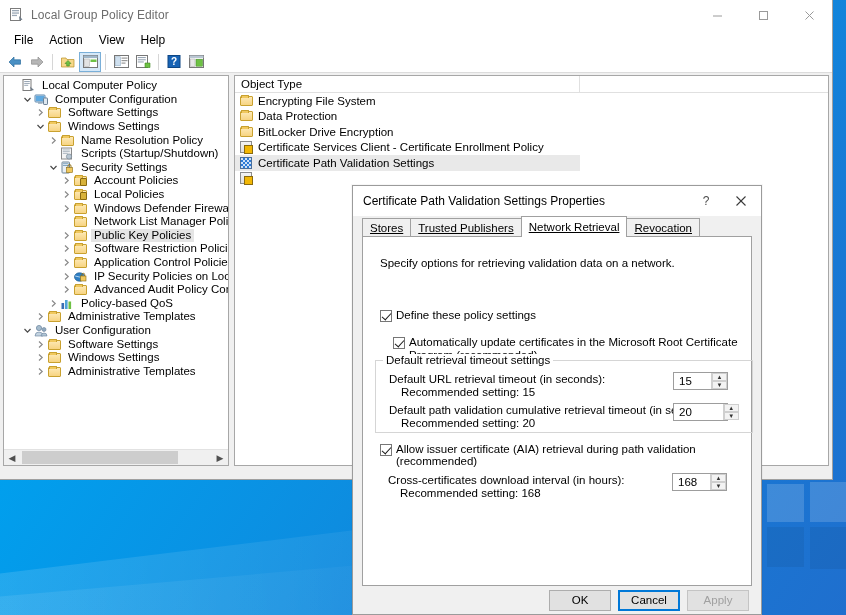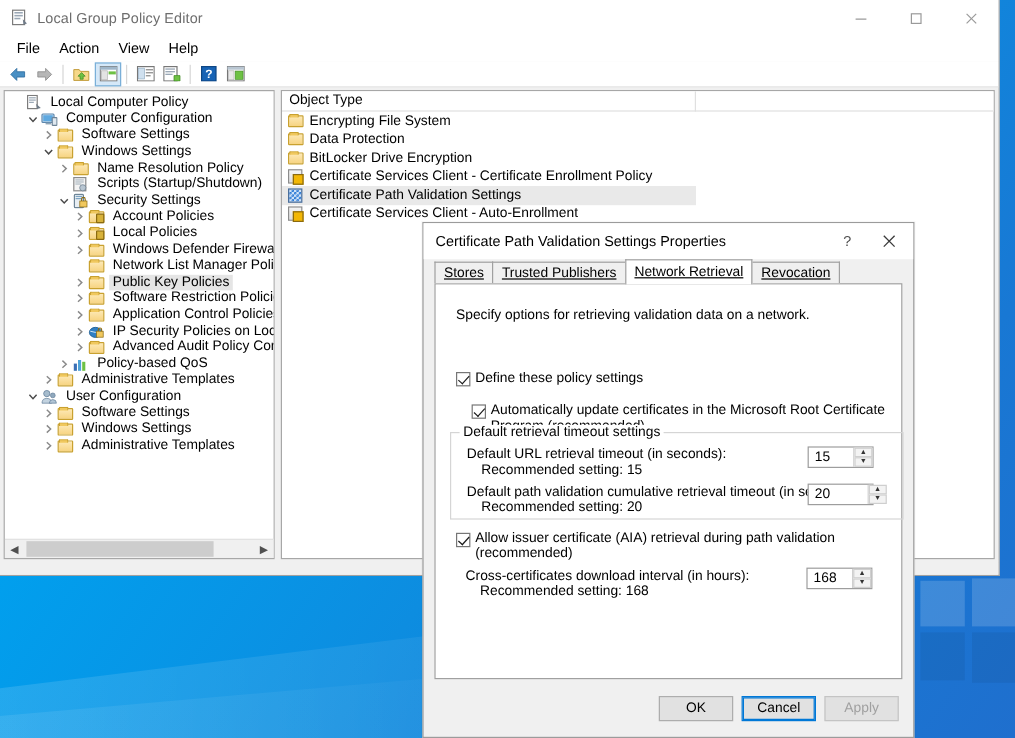--- a/index.html
+++ b/index.html
@@ -405,21 +405,21 @@
     flex: 1;
     background: #f3f3f3;
     border: 1px solid #cfcfcf;
     margin: 0;
     display: flex; align-items: center; justify-content: center;
     font-size: 6px; color: #333;
     line-height: 1;
   }
 
   #dlg-footer {
-    height: 48px;
+    height: 28px;
     flex: none;
     display: flex;
     align-items: center;
     justify-content: flex-end;
     padding-right: 12px;
     gap: 7px;
   }
   .dbtn {
     width: 62px; height: 21px;
     font-size: 11.5px;
@@ -855,21 +855,20 @@
           <div class="lrow selected">
             <span class="licon">
               <span class="mosaic"></span>
             </span>
             <span>Certificate Path Validation Settings</span>
           </div>
           <div class="lrow">
             <span class="licon">
               <span class="certicon"></span>
             </span>
-            <span>Certificate Services Client - Auto-Enrollment</span>
           </div>
         </div>
     </div>
   </div>
 
   <div id="statusstrip"></div>
 </div>
 
 <div id="dialog">
 

